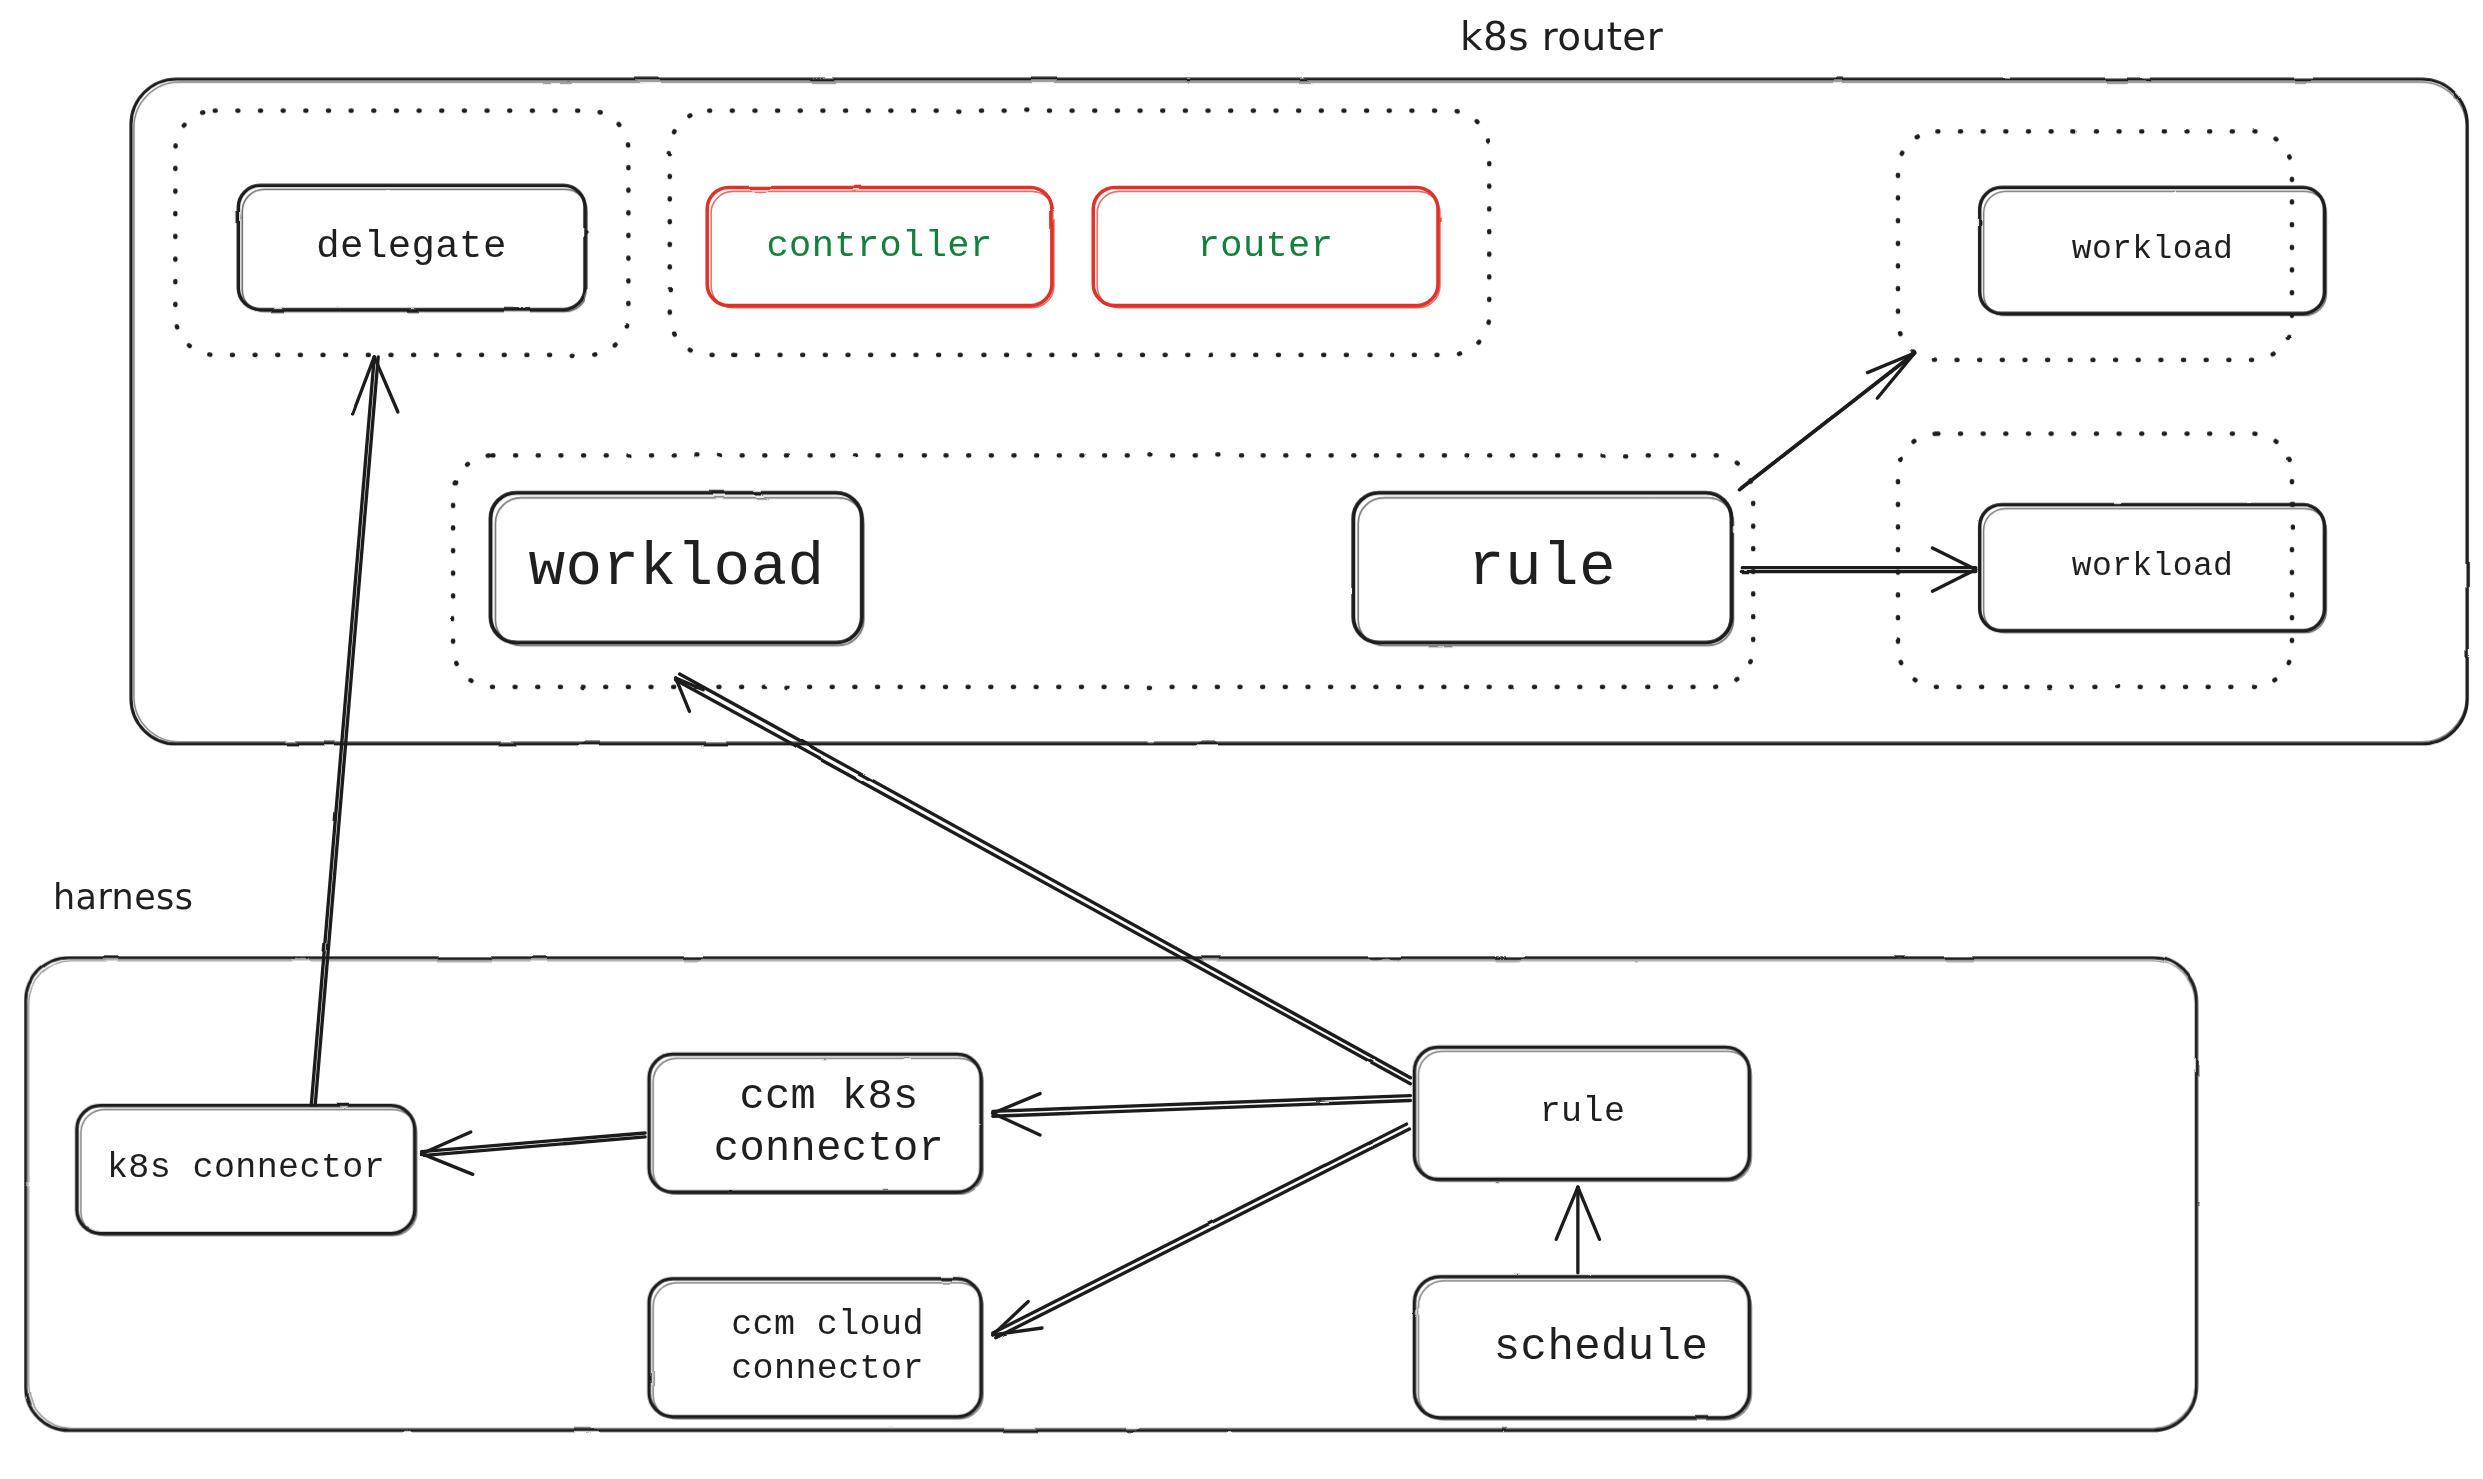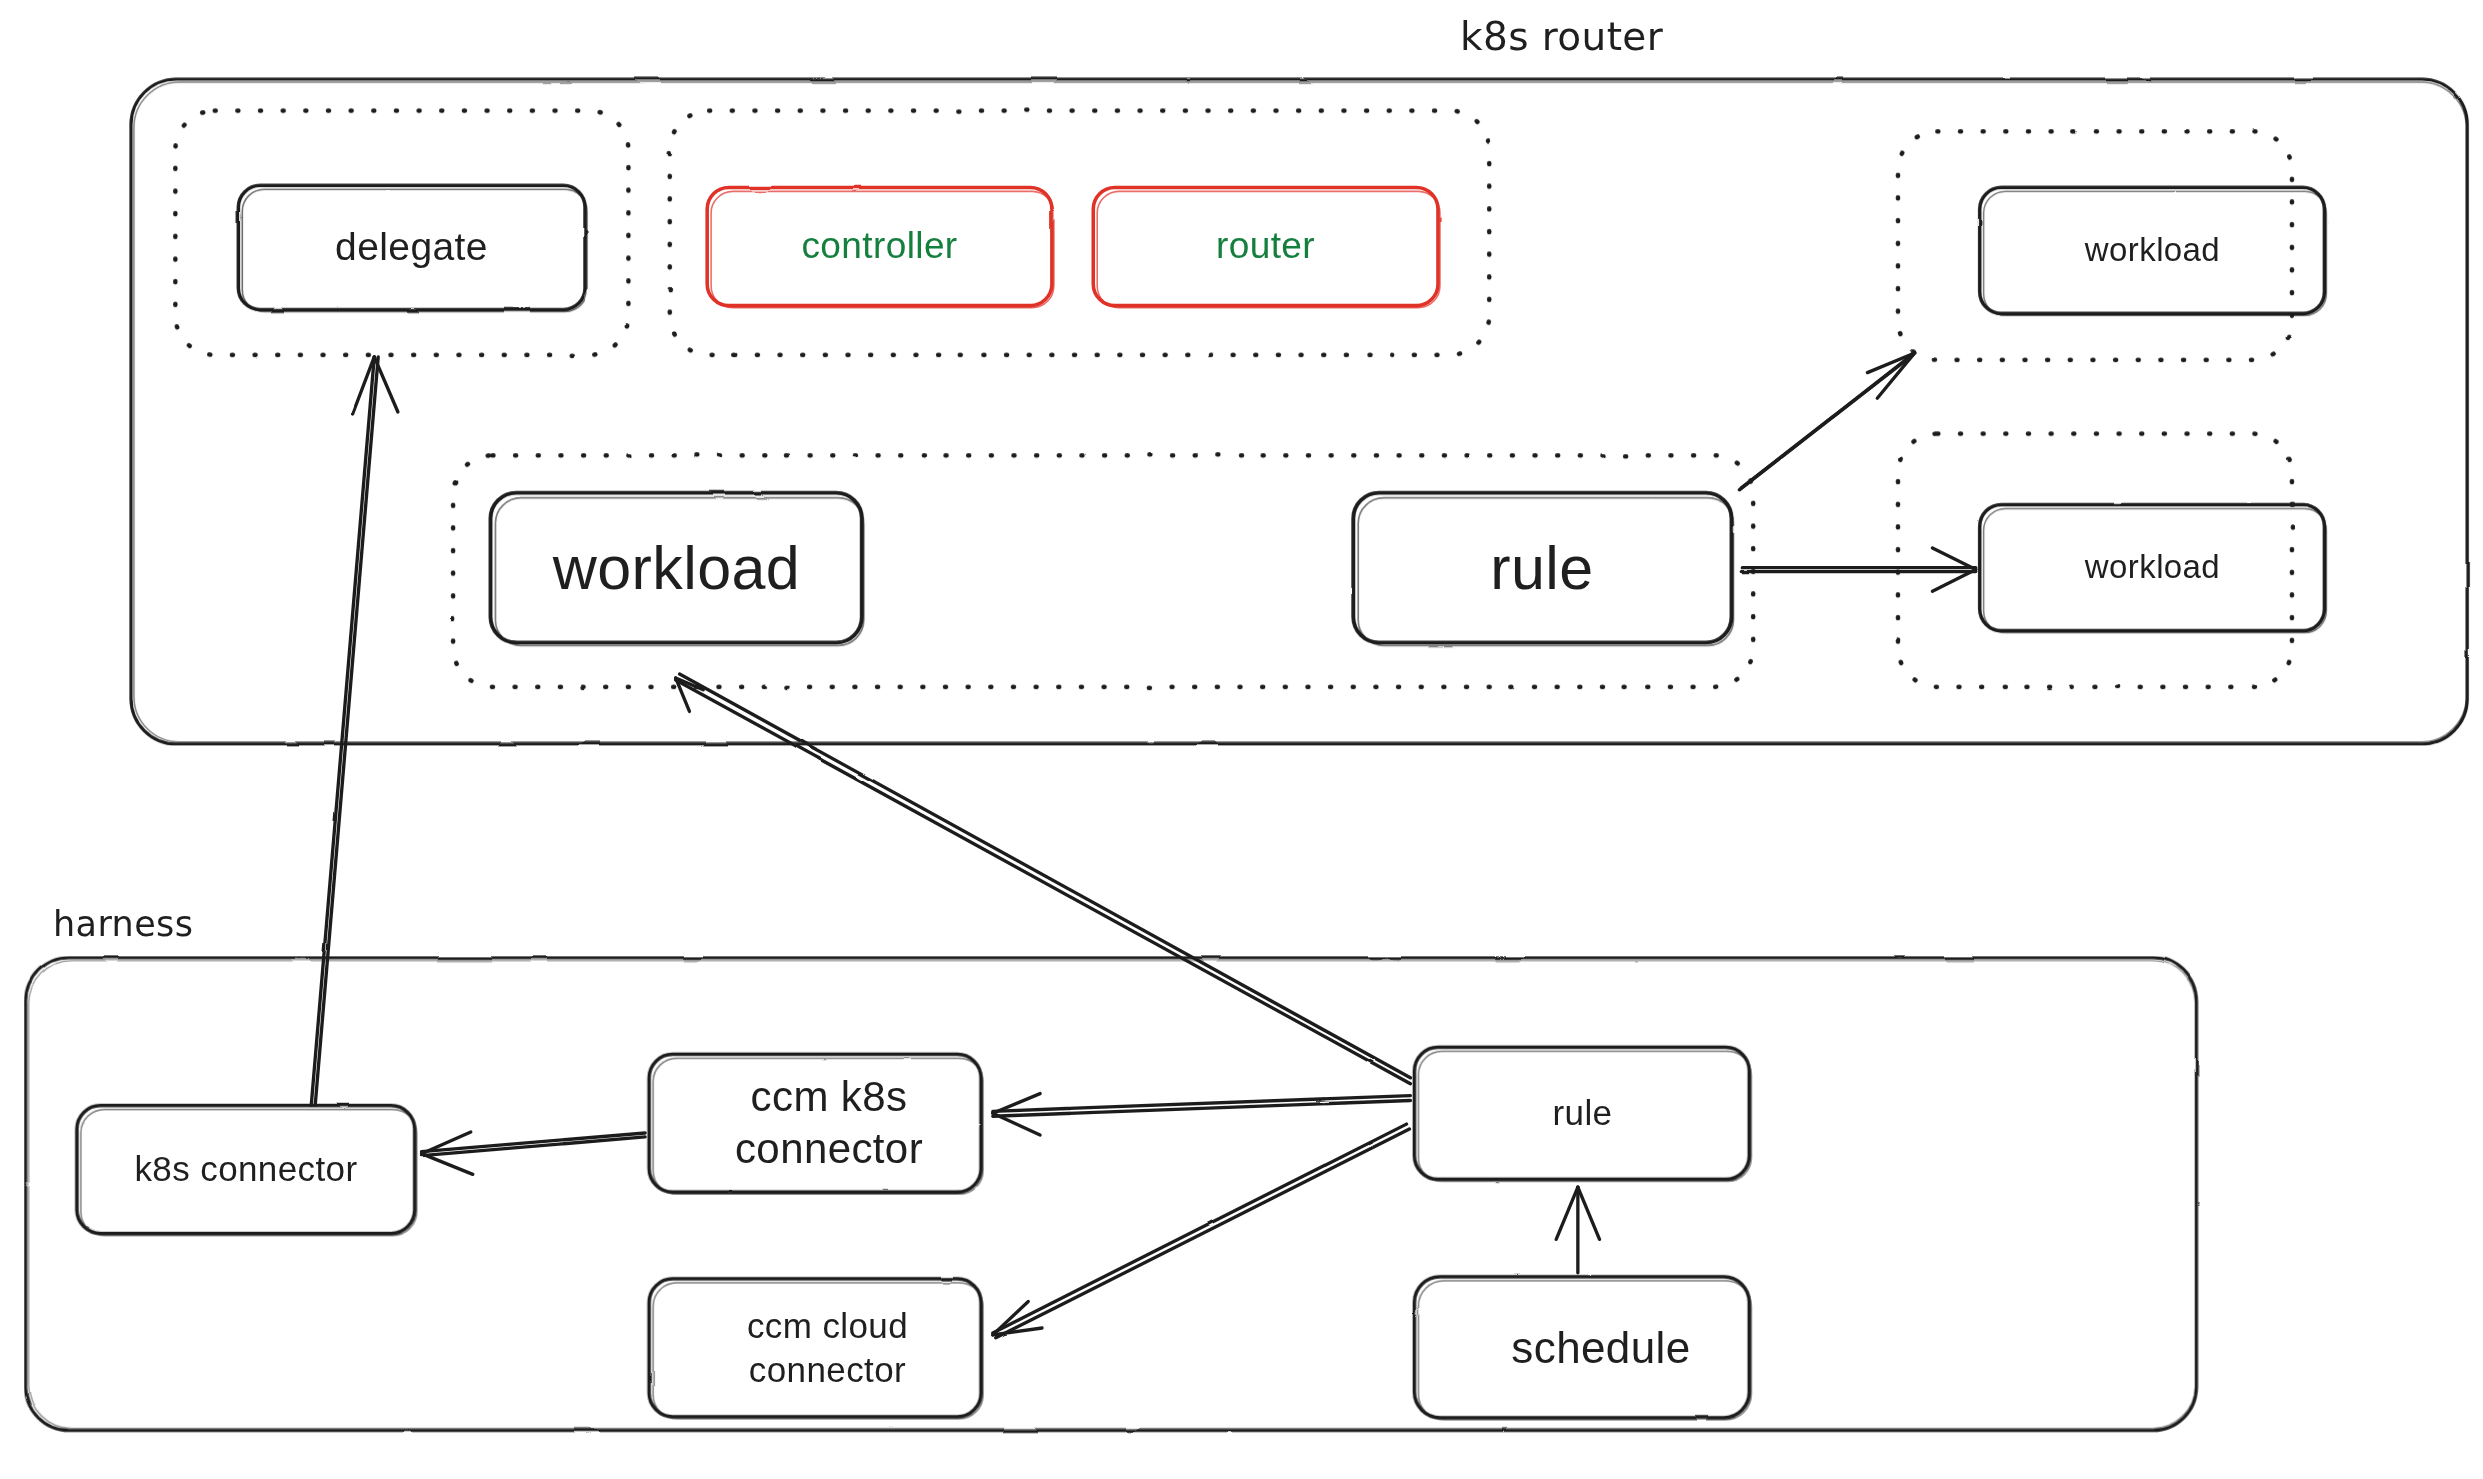--- a/index.html
+++ b/index.html
@@ -22,21 +22,21 @@
     width: 2483px;
     height: 1480px;
   }
   .lbl {
     position: absolute;
     display: flex;
     align-items: center;
     justify-content: center;
     text-align: center;
     color: #1f1f1f;
-    font-family: Liberation Sans, sans-serif;
+    font-family: Liberation Mono, monospace;
     letter-spacing: 0.4px;
     line-height: 1.25;
     white-space: pre-line;
     pointer-events: none;
   }
   .lbl-red { color: #15803d; }
   .outside-label {
     position: absolute;
     color: #1f1f1f;
     font-family: "DejaVu Sans", sans-serif;
@@ -208,21 +208,21 @@
       </g>
     </g>
 
     <g filter="url(#rough2)" fill="none" stroke="#1f1f1f" stroke-width="3.4" stroke-linecap="butt" stroke-dasharray="22 20">
       <path d="M 1604 654 L 1604 1060"></path>
     </g>
   </svg>
 
   <div class="outside-label" style="left:1460px; top:13.8px; font-size:39px;">k8s router</div>
 
-  <div class="outside-label" style="left:53px; top:904px; font-size:35px;">harness</div>
+  <div class="outside-label" style="left:53px; top:877px; font-size:35px;">harness</div>
 
   <div class="lbl" style="left:238px; top:185px; width:347px; height:124px; font-size:39px;">delegate</div>
 
   <div class="lbl lbl-red" style="left:707px; top:187px; width:345px; height:118px; font-size:37px;">controller</div>
 
   <div class="lbl lbl-red" style="left:1093px; top:187px; width:345px; height:118px; font-size:37px;">router</div>
 
   <div class="lbl" style="left:1980px; top:187px; width:345px; height:126px; font-size:33px;">workload</div>
 
   <div class="lbl" style="left:1980px; top:504px; width:345px; height:126px; font-size:33px;">workload</div>

